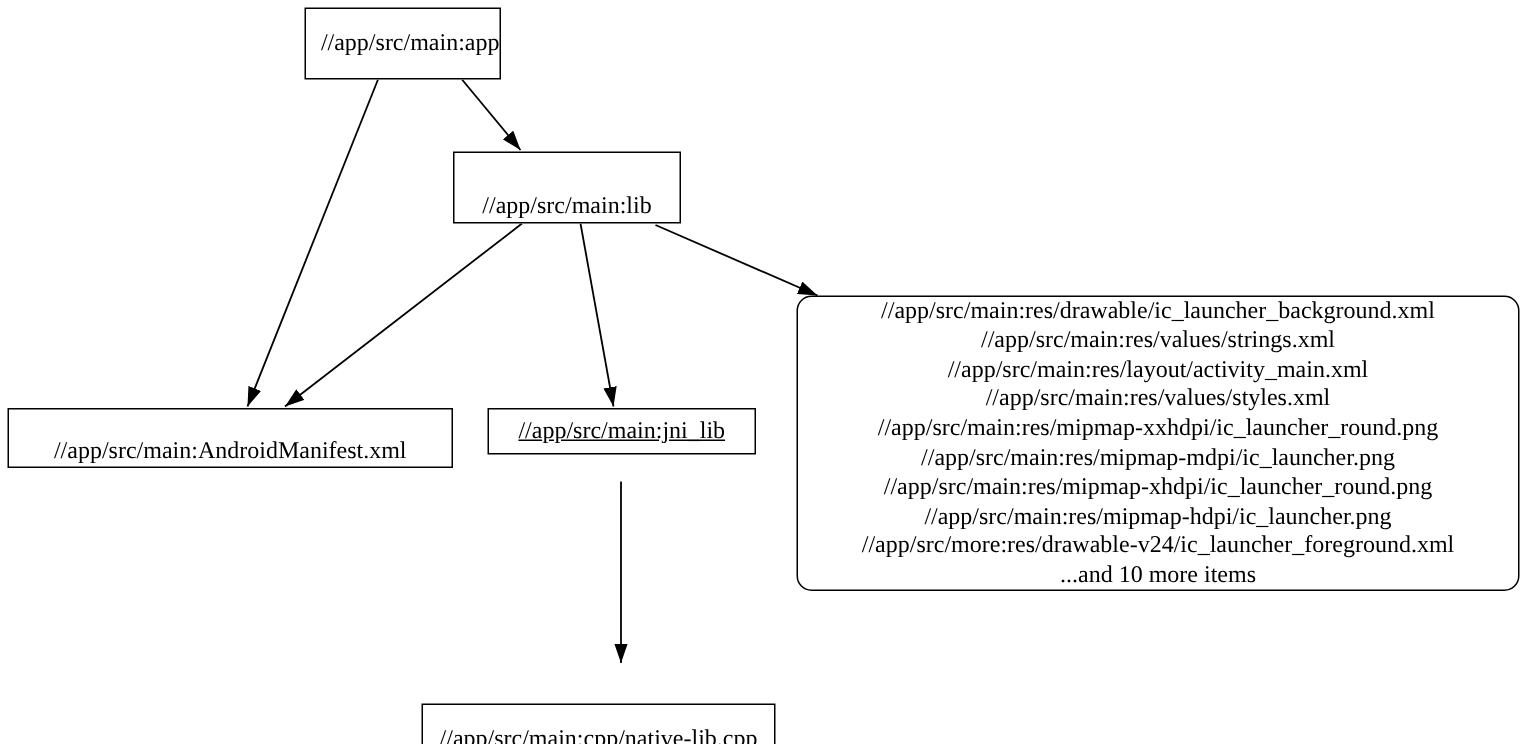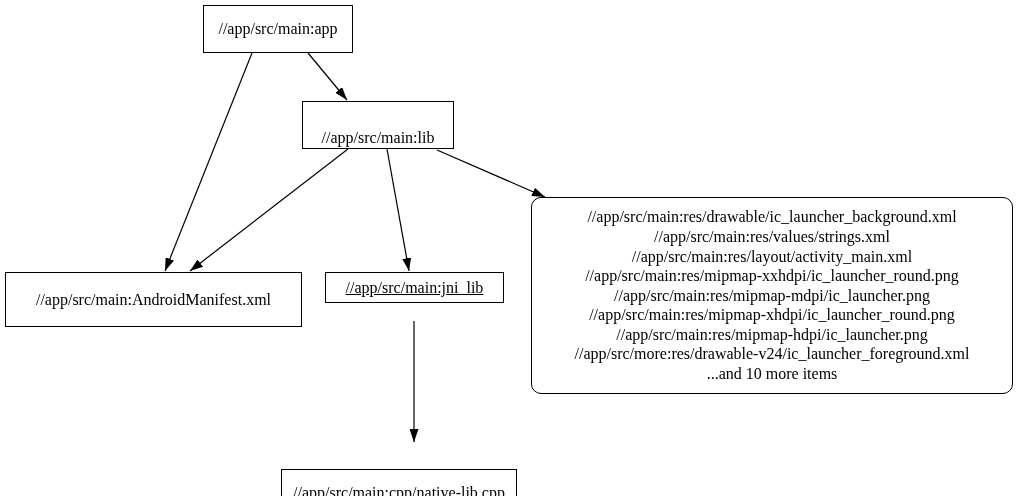--- a/index.html
+++ b/index.html
@@ -25,23 +25,23 @@
     background: #ffffff;
     display: flex;
     align-items: center;
     justify-content: center;
     text-align: center;
     font-size: 16px;
     line-height: 19.6px;
     white-space: nowrap;
   }
   .node.multi { flex-direction: column; border-radius: 10px; }
-  .node-app        { left: 203px; top: 5px;   width: 150px; height: 48px; }
+  .node-app        { left: 203px; top: 5px;   width: 131px; height: 48px; justify-content: flex-end; }
   .node-lib        { left: 302px; top: 101px; width: 152px; height: 48px; align-items: flex-end; }
-  .node-manifest   { left: 5px;   top: 272px; width: 297px; height: 55px; }
+  .node-manifest   { left: 5px;   top: 272px; width: 297px; height: 40px; align-items: flex-end; }
   .node-jni-lib    { left: 325px; top: 272px; width: 179px; height: 31px; text-decoration: underline; }
   .node-resources  { left: 531px; top: 197px; width: 482px; height: 197px; }
   .node-native     { left: 281px; top: 469px; width: 236px; height: 48px; justify-content: center; }
 </style>
 </head>
 <body>
 
 <div class="canvas">
 
   <svg class="edges" viewBox="0 0 1018 496" xmlns="http://www.w3.org/2000/svg">
@@ -71,20 +71,21 @@
   </div>
 
   <div class="node node-jni-lib">
     <span>//app/src/main:jni_lib</span>
   </div>
 
   <div class="node multi node-resources">
     <div>//app/src/main:res/drawable/ic_launcher_background.xml</div>
     <div>//app/src/main:res/values/strings.xml</div>
     <div>//app/src/main:res/layout/activity_main.xml</div>
+    <div>//app/src/main:res/values/styles.xml</div>
     <div>//app/src/main:res/mipmap-xxhdpi/ic_launcher_round.png</div>
     <div>//app/src/main:res/mipmap-mdpi/ic_launcher.png</div>
     <div>//app/src/main:res/mipmap-xhdpi/ic_launcher_round.png</div>
     <div>//app/src/main:res/mipmap-hdpi/ic_launcher.png</div>
     <div>//app/src/more:res/drawable-v24/ic_launcher_foreground.xml</div>
     <div>...and 10 more items</div>
   </div>
 
   <div class="node node-native">
     <span>//app/src/main:cpp/native-lib.cpp</span>

